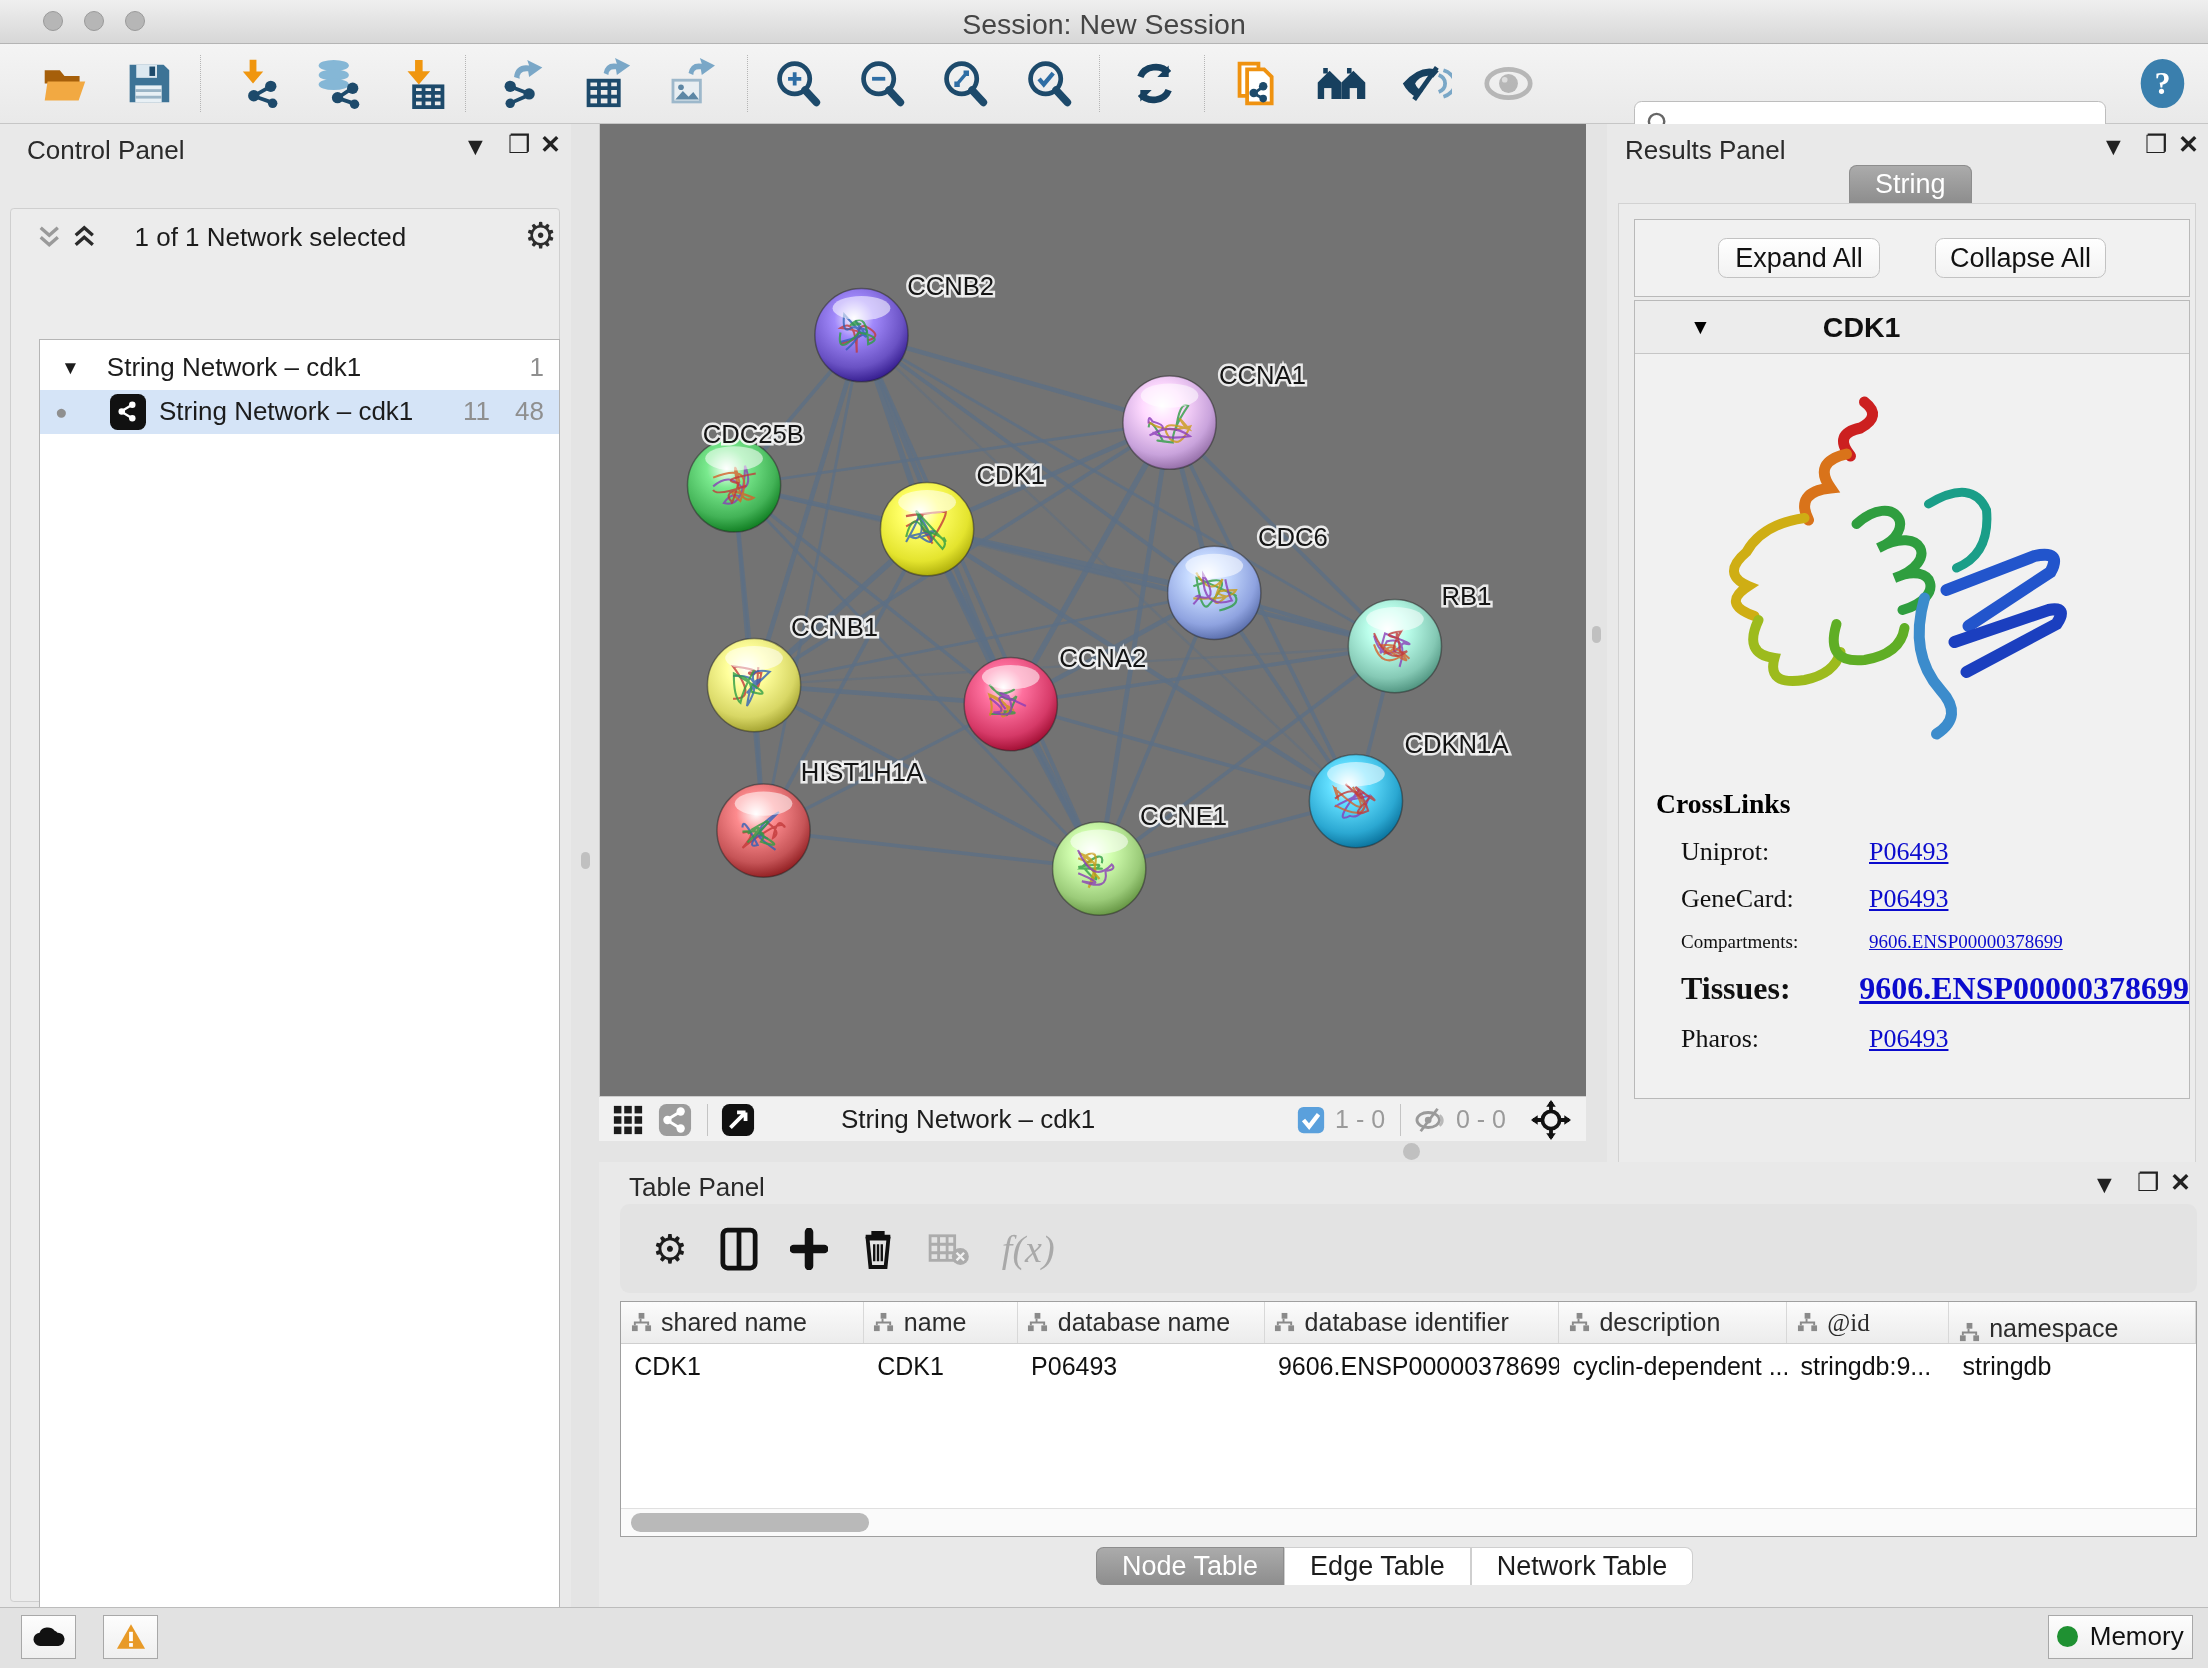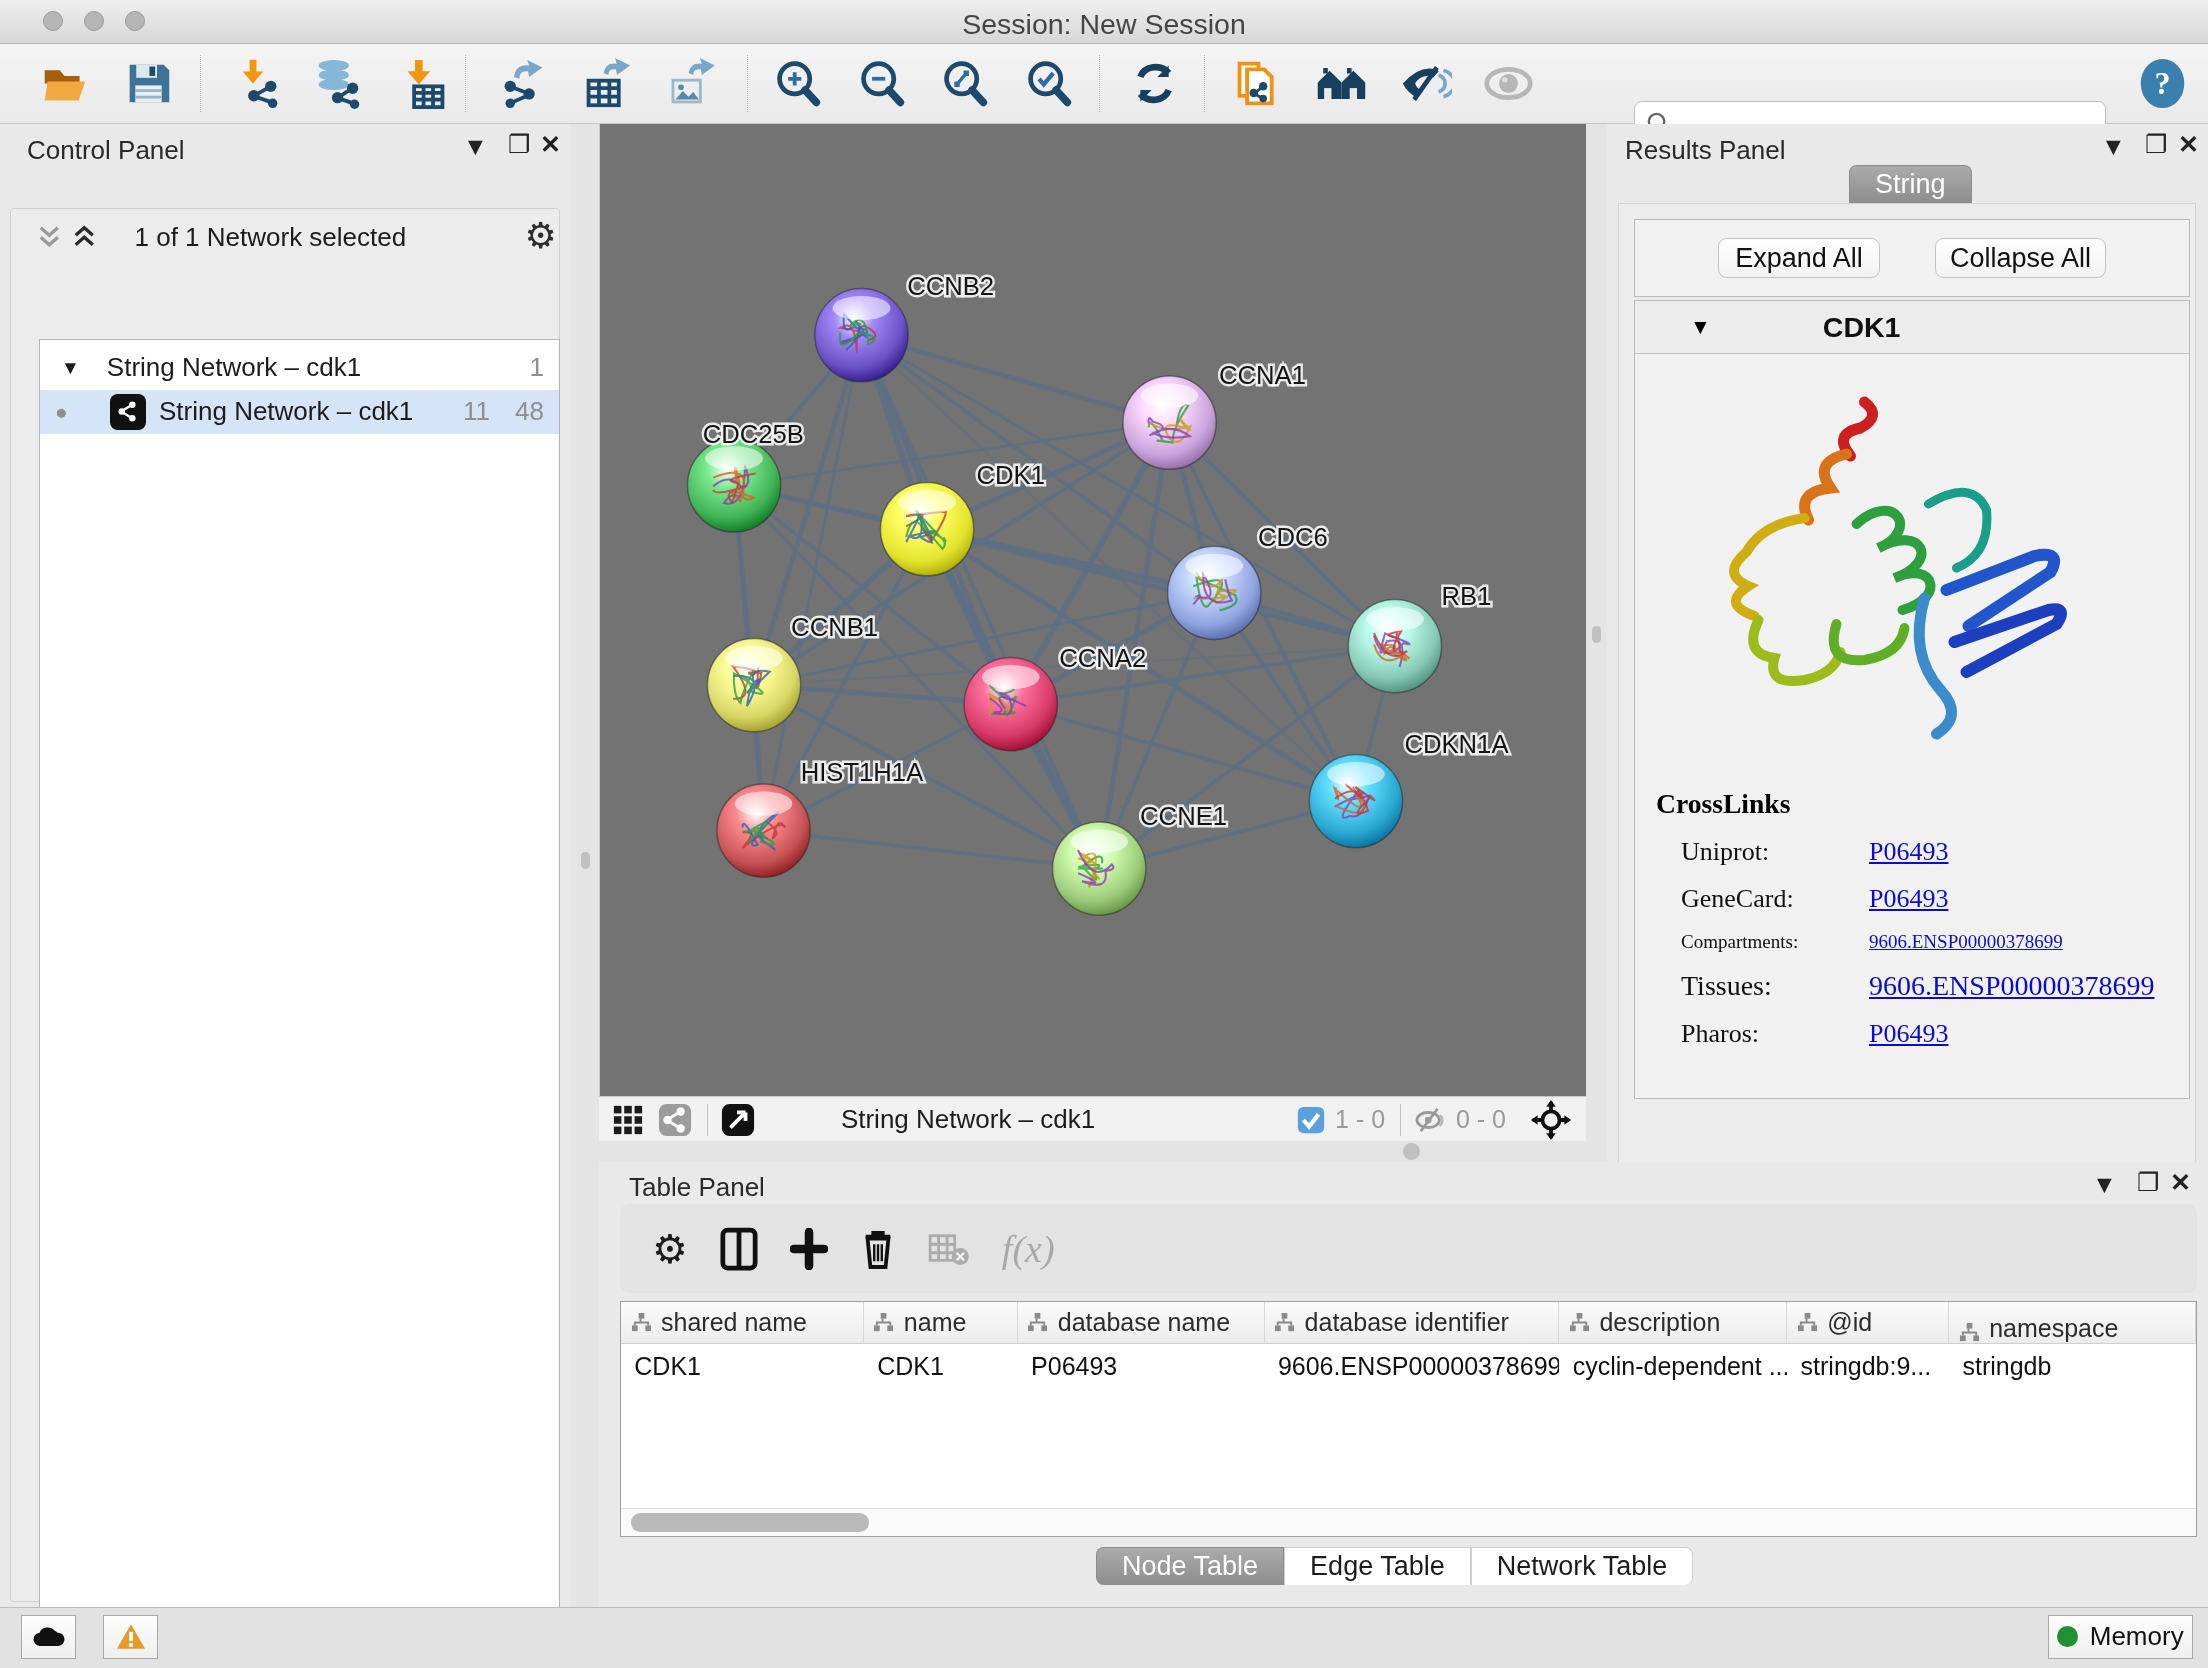--- a/index.html
+++ b/index.html
@@ -681,21 +681,21 @@
             <span class="xlink">P06493</span>
           </div>
           <div class="serif" style="display: flex; margin-top: 17px; font-size: 26px; color: rgb(17, 17, 17);">
             <span style="margin-left: 25px; width: 188px;">GeneCard:</span>
             <span class="xlink">P06493</span>
           </div>
           <div class="serif" style="display: flex; margin-top: 17px; font-size: 19px; color: rgb(17, 17, 17);">
             <span style="margin-left: 25px; width: 188px;">Compartments:</span>
             <span class="xlink">9606.ENSP00000378699</span>
           </div>
-          <div class="serif" style="display: flex; margin-top: 17px; font-size: 28px; color: rgb(17, 17, 17);">
+          <div class="serif" style="display: flex; margin-top: 17px; font-size: 32px; color: rgb(17, 17, 17); font-weight: bold;">
             <span style="margin-left: 25px; width: 188px;">Tissues:</span>
             <span class="xlink">9606.ENSP00000378699</span>
           </div>
           <div class="serif" style="display: flex; margin-top: 17px; font-size: 26px; color: rgb(17, 17, 17);">
             <span style="margin-left: 25px; width: 188px;">Pharos:</span>
             <span class="xlink">P06493</span>
           </div>
         </div>
     </div>
   </div>
@@ -790,21 +790,21 @@
           <svg width="21" height="21" viewBox="0 0 22 22" style="margin-right:9.5px; flex:none">
             <g fill="#8a8a8a">
               <rect x="8" y="1" width="6" height="6"></rect>
               <rect x="1" y="14" width="6" height="6"></rect>
               <rect x="15" y="14" width="6" height="6"></rect>
               <path d="M10 7 v4 H4 v3 M12 11 h6 v3 M10 11 h2" stroke="#8a8a8a" stroke-width="2" fill="none"></path>
             </g>
           </svg>
           <span>description</span>
         </div>
-        <div class="th" style="width: 162px;">
+        <div class="th" style="width: 162px; font-family: Liberation Serif, serif;">
           <svg width="21" height="21" viewBox="0 0 22 22" style="margin-right:9.5px; flex:none">
             <g fill="#8a8a8a">
               <rect x="8" y="1" width="6" height="6"></rect>
               <rect x="1" y="14" width="6" height="6"></rect>
               <rect x="15" y="14" width="6" height="6"></rect>
               <path d="M10 7 v4 H4 v3 M12 11 h6 v3 M10 11 h2" stroke="#8a8a8a" stroke-width="2" fill="none"></path>
             </g>
           </svg>
           <span>@id</span>
         </div>

